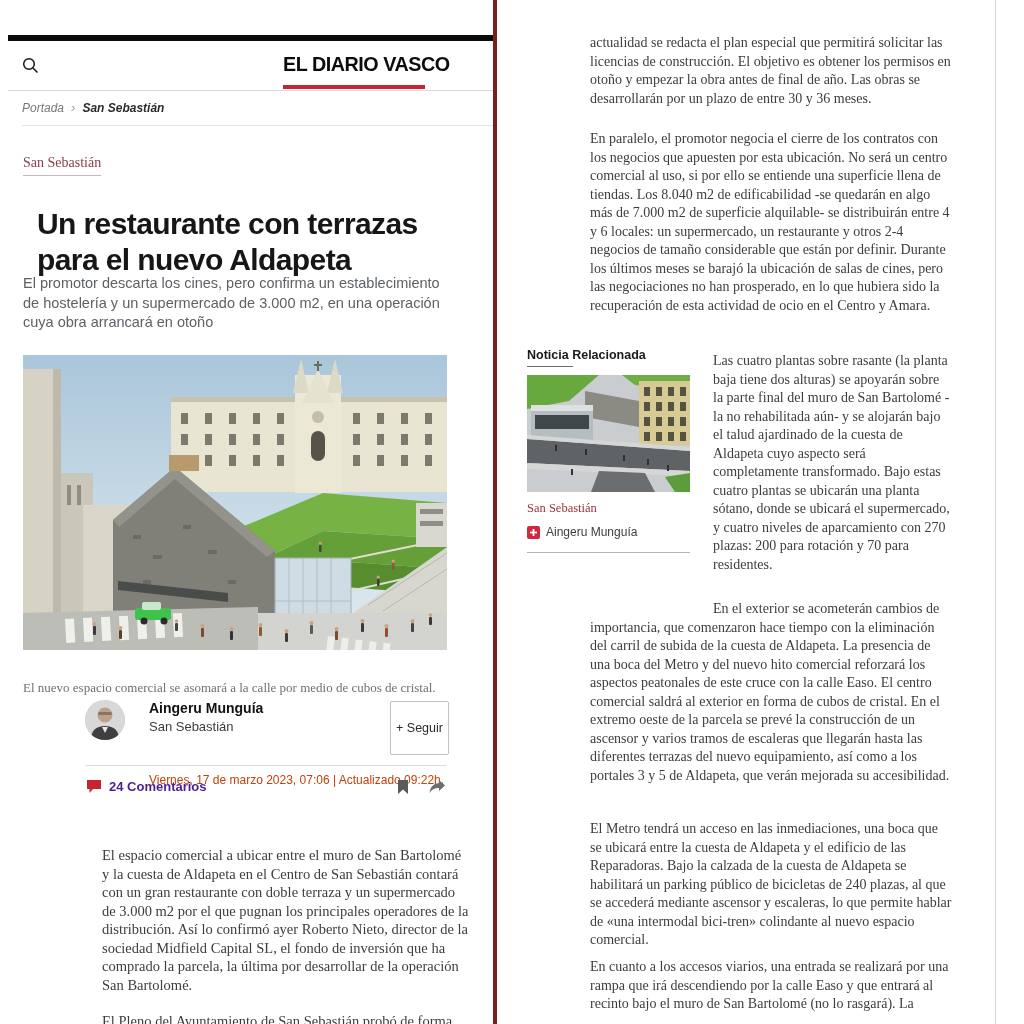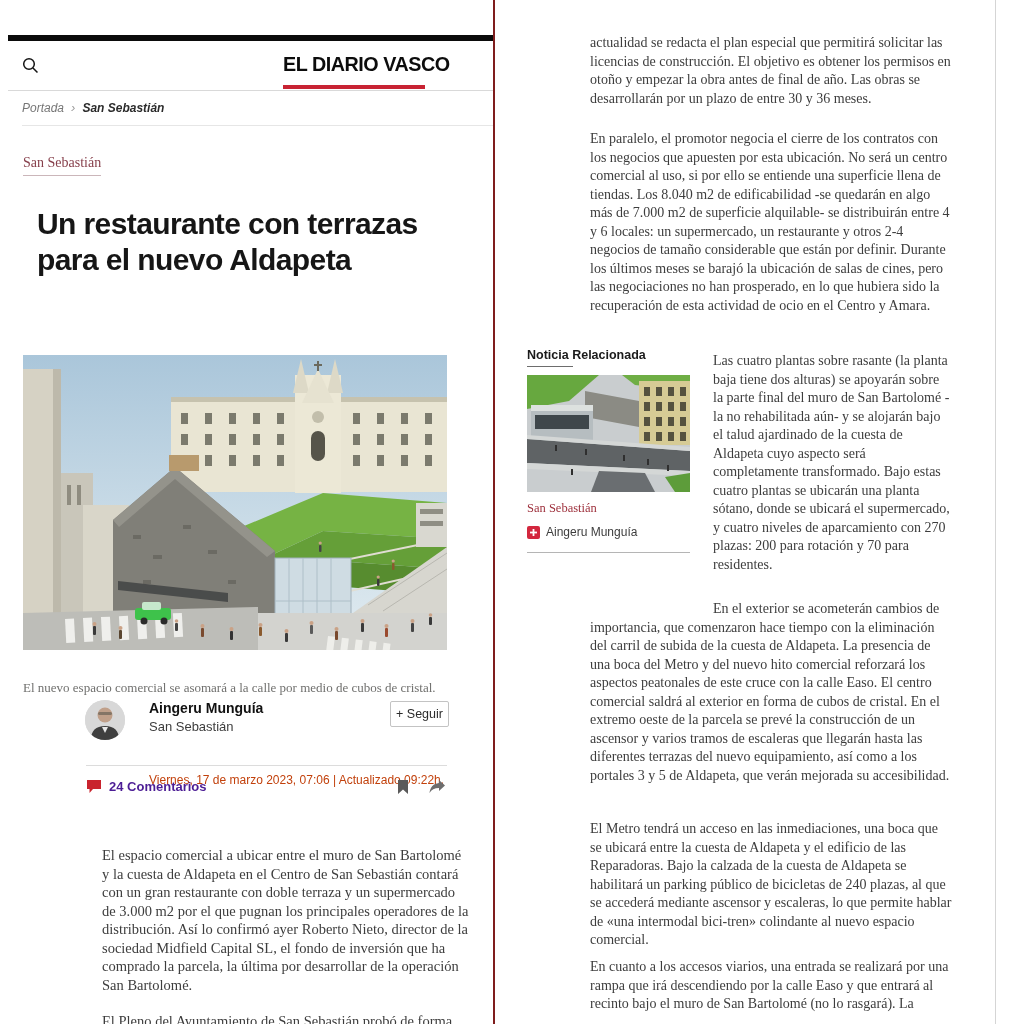--- a/index.html
+++ b/index.html
@@ -1,19 +1,19 @@
 <!DOCTYPE html>
 <html><head>
 <meta charset="utf-8">
 <style>
   html,body{margin:0;padding:0;background:#fff;}
   .stage{position:relative;width:1024px;height:1024px;background:#fff;overflow:hidden;
          font-family:"Liberation Sans",sans-serif;}
   
-  .left-page{position:absolute;left:8px;top:0;width:485px;height:1024px;border-right:2px solid #7f1d1d;background:#fff;}
+  .left-page{position:absolute;left:8px;top:0;width:485px;height:1024px;border-right:4px solid #7f1d1d;background:#fff;}
   .topbar{position:absolute;left:0;top:35px;width:100%;height:6px;background:#0b0b0b;}
   .masthead{position:absolute;left:0;top:41px;width:100%;height:49px;border-bottom:1px solid #d9d9d9;}
   .search-ic{position:absolute;left:14px;top:16px;cursor:pointer;}
   .logo{position:absolute;left:275px;top:11px;font-size:21px;font-weight:900;letter-spacing:-.5px;
         color:#0c0c0c;transform:scaleX(.94);transform-origin:left;white-space:nowrap;}
   .logo-underline{position:absolute;left:275px;top:44px;width:142px;height:4px;background:#c82333;}
   .breadcrumb{position:absolute;left:14px;top:90px;width:calc(100% - 14px);height:35px;
               border-bottom:1px solid #e6e6e6;display:flex;align-items:center;gap:7px;font-size:12px;font-style:italic;}
   .bc-home{color:#767676;}
   .bc-sep{color:#9a9a9a;font-size:13px;}
@@ -23,21 +23,21 @@
   .headline{position:absolute;left:15px;top:192px;width:430px;margin:14px;font-size:30px;line-height:36px;
             font-weight:800;letter-spacing:-.6px;color:#161616;}
   .subtitle{position:absolute;left:15px;top:274px;width:424px;margin:0;font-size:14.5px;line-height:19.5px;color:#5c6166;}
   .hero{position:absolute;left:15px;top:355px;width:424px;height:295px;overflow:hidden;background:#cfe0ec;}
   .caption{position:absolute;left:15px;top:656px;width:424px;font-family:"Liberation Serif",serif;
            font-size:13px;color:#70706e;margin-top:24px;}
   .avatar{position:absolute;left:77px;top:700px;width:40px;height:40px;border-radius:50%;overflow:hidden;background:#dcdcdc;}
   .by-name{position:absolute;left:141px;top:700px;font-size:14px;font-weight:700;color:#111;}
   .by-loc{position:absolute;left:141px;top:719px;font-size:13px;color:#3d3d3d;}
   .by-date{position:absolute;left:141px;top:738px;font-size:12px;color:#c2410c;margin-top:35px;}
-  .follow-btn{position:absolute;left:382px;top:701px;width:57px;padding:5px 0;border:1px solid #c3c3c3;
+  .follow-btn{position:absolute;left:382px;top:701px;width:57px;padding:19px 0;border:1px solid #c3c3c3;
               border-radius:2px;background:#fff;font-size:12.5px;color:#2b2b2b;text-align:center;cursor:pointer;}
   .rule-comments{position:absolute;left:78px;top:765px;width:361px;height:1px;background:#dcdcdc;}
   .comments{position:absolute;left:78px;top:779px;display:flex;align-items:center;gap:7px;cursor:pointer;}
   .comments span{font-size:13px;font-weight:600;color:#4c1d95;}
   .bookmark-ic{position:absolute;left:389px;top:779px;cursor:pointer;}
   .share-ic{position:absolute;left:420px;top:779px;cursor:pointer;}
   .body-text{position:absolute;left:78px;width:368px;margin:16px;font-family:"Liberation Serif",serif;
              font-size:14.5px;line-height:18.5px;color:#3d3d3d;}
   .lp1{top:830px;}
   .lp2{top:996px;}
@@ -79,20 +79,21 @@
     </div>
 
     <div class="breadcrumb">
       <span class="bc-home">Portada</span>
       <span class="bc-sep">›</span>
       <span class="bc-cur">San Sebastián</span>
     </div>
 
     <div class="section-label">San Sebastián</div>
     <h1 class="headline">Un restaurante con terrazas para el nuevo Aldapeta</h1>
+    <p class="subtitle">El promotor descarta los cines, pero confirma un establecimiento de hostelería y un supermercado de 3.000 m2, en una operación cuya obra arrancará en otoño</p>
 
     <div class="hero">
       <svg width="424" height="295" viewBox="0 0 424 295">
         <defs>
           <linearGradient id="sky" x1="0" y1="0" x2="0" y2="1">
             <stop offset="0" stop-color="#aac6da"></stop>
               <stop offset="1" stop-color="#e2ecf1"></stop>
           </linearGradient>
         </defs>
         <rect width="424" height="295" fill="url(#sky)"></rect>

